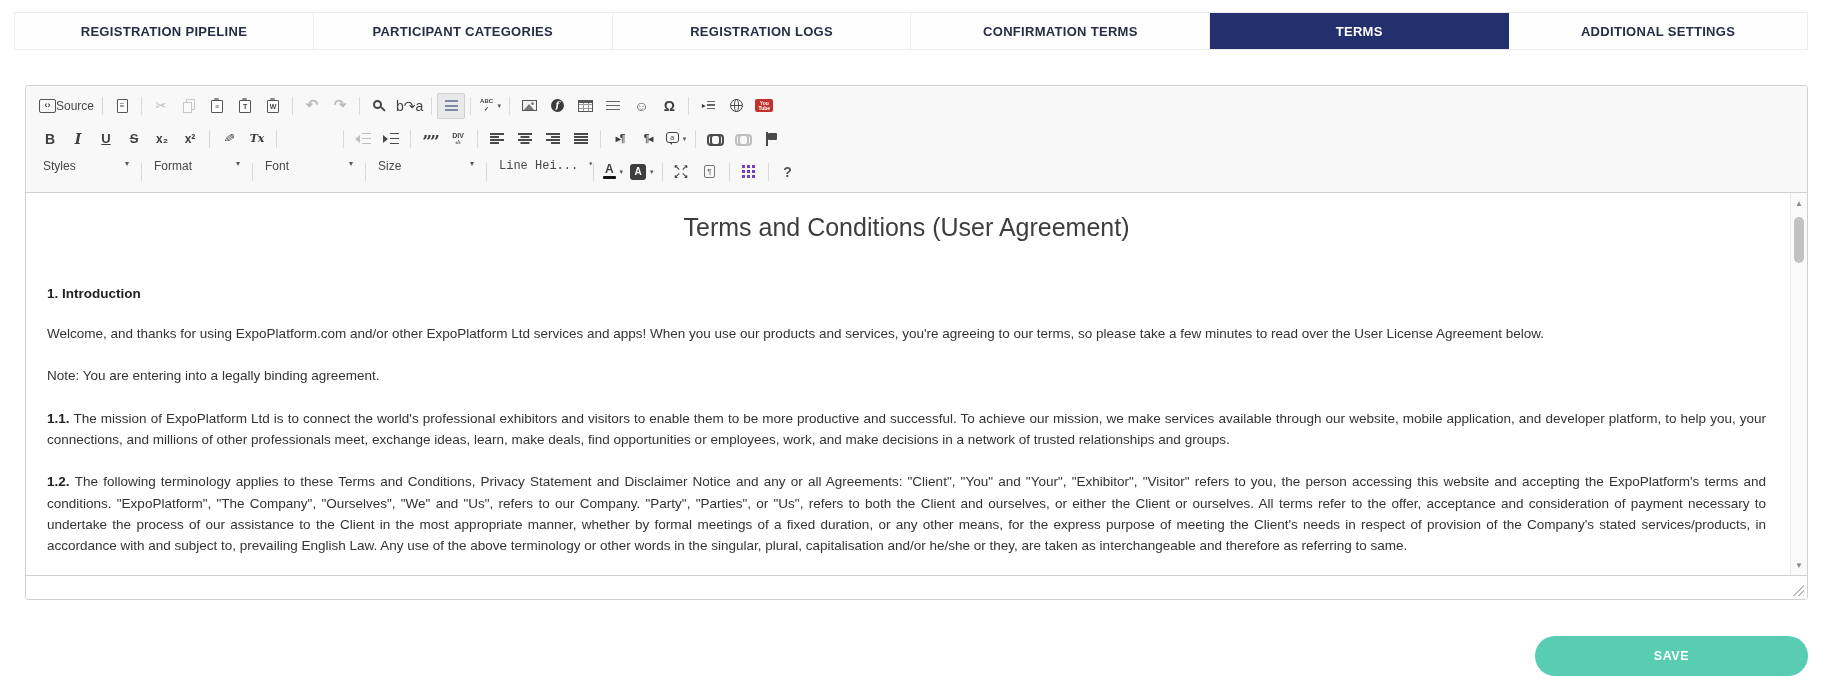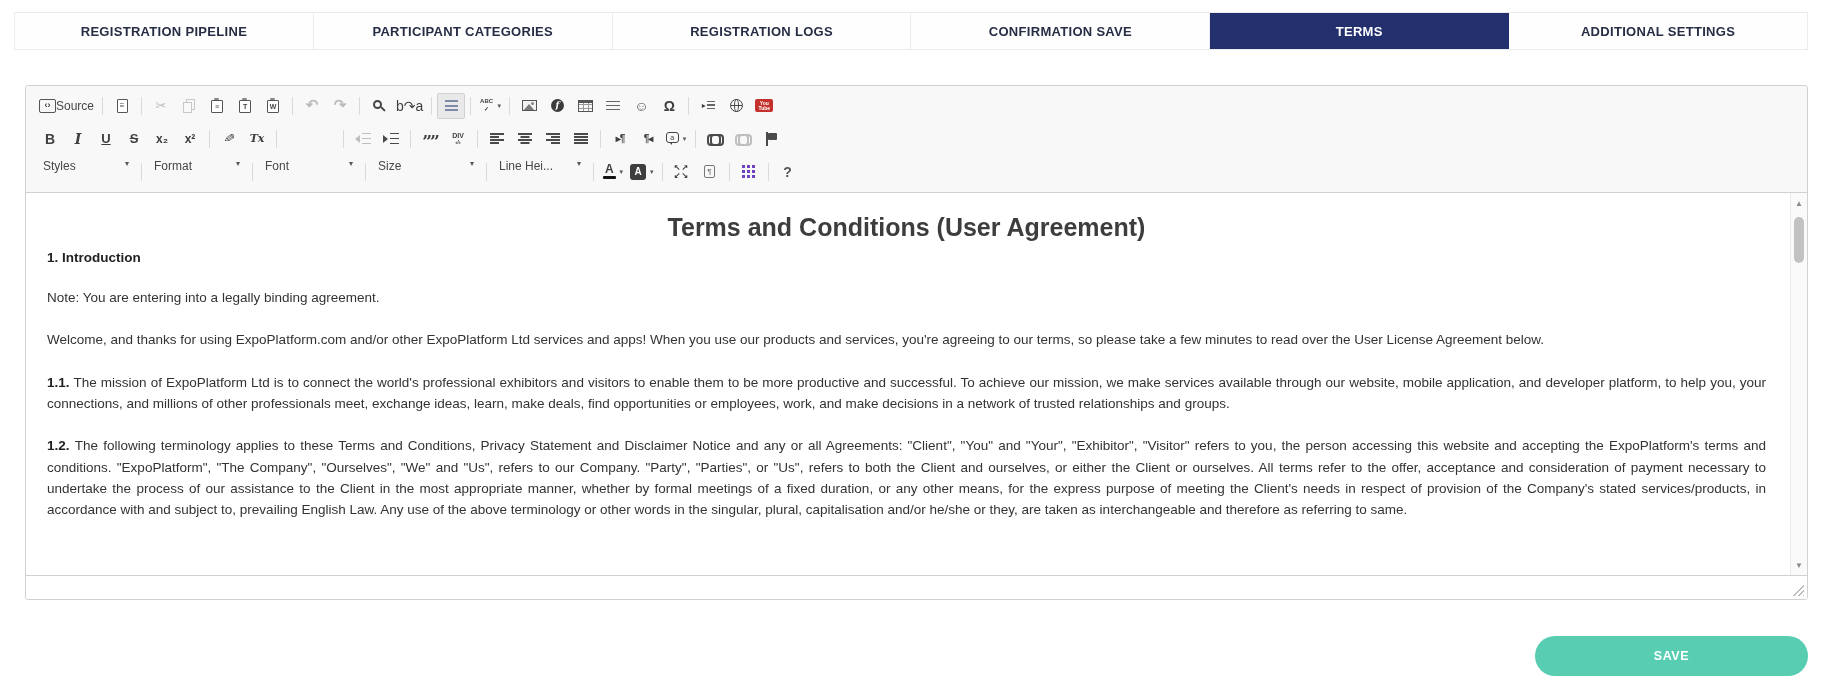--- a/index.html
+++ b/index.html
@@ -98,21 +98,21 @@
   .ic-bgcol{width:16px;height:16px;border-radius:3px;background:#3e3e3e;color:#fff;font-weight:700;font-size:10px}
   .ic-max{flex-direction:column;font-weight:700}
   .ic-max .l1,.ic-max .l2{font-size:8px;letter-spacing:1px}
   .ic-blocks{width:11px;height:13px;border:1px solid #777;border-radius:2px;font-size:8px;color:#777}
   .ic-grid{width:13px;height:13px;background-image:repeating-linear-gradient(to bottom,transparent 0 3px,#f8f8f8 3px 5px),repeating-linear-gradient(to right,var(--grid_icon_purple) 0 3px,transparent 3px 5px)}
   .ic-about{font-size:14px;font-weight:700;color:#555}
 
   
   .editor-content{flex:1;position:relative;overflow:hidden;background:#fff}
   .doc{position:absolute;left:0;top:0;right:17px;bottom:0;padding:8px 24px 0 21px;cursor:text}
-  .doc-title{font-size:25px;color:#3d3d3d;text-align:center;margin:12px 0 8px;font-weight:700}
+  .doc-title{font-size:25px;color:#3d3d3d;text-align:center;margin:12px 0 44px;font-weight:400}
   .doc-h{font-size:13.5px;font-weight:700;color:#222;margin:0 0 22px}
   .doc-p{font-size:13.5px;color:#333;line-height:1.58;margin:0 0 21px;text-align:justify}
   .doc-p b{font-weight:700;color:#222}
 
   
   .scrollbar{position:absolute;top:0;right:0;bottom:0;width:17px;background:#fafafa;border-left:1px solid #ebebeb}
   .sb-btn{position:absolute;left:0;width:100%;height:16px;display:flex;align-items:center;justify-content:center;font-size:8px;color:#8a8a8a;cursor:pointer}
   .sb-up{top:2px}.sb-down{bottom:2px}
   .sb-thumb{position:absolute;left:3px;top:24px;width:10px;height:46px;background:#c2c2c2;border-radius:6px;cursor:grab}
 
@@ -125,21 +125,21 @@
   .save-btn{position:absolute;right:22px;top:636px;width:273px;height:40px;border-radius:20px;background:var(--save_button_bg);
             color:#fff;font-weight:700;font-size:12.5px;letter-spacing:.6px;display:flex;align-items:center;justify-content:center;cursor:pointer;border:none}
 </style>
 </head>
 <body>
 
 <div class="tabs">
     <div class="tab">REGISTRATION PIPELINE</div>
     <div class="tab">PARTICIPANT CATEGORIES</div>
     <div class="tab">REGISTRATION LOGS</div>
-    <div class="tab">CONFIRMATION SAVE</div>
+    <div class="tab">CONFIRMATION TERMS</div>
     <div class="tab active">TERMS</div>
     <div class="tab">ADDITIONAL SETTINGS</div>
   </div>
 
 <div class="editor">
   <div class="toolbar">
       <div class="tb-row">
         <div class="tbb">
           <span class="ic ic-source">‹›</span>
           <span class="lbl">Source</span>
@@ -319,21 +319,21 @@
         <div class="tb-combo" style="width: 102px;">
           <span class="cmb-label">Font</span>
           <span class="cmb-arrow">▾</span>
         </div>
         <span class="tb-sep"></span>
         <div class="tb-combo" style="width: 110px;">
           <span class="cmb-label">Size</span>
           <span class="cmb-arrow">▾</span>
         </div>
         <span class="tb-sep"></span>
-        <div class="tb-combo" style="width: 96px;">
+        <div class="tb-combo" style="width: 96px; font-family: Liberation Mono, monospace;">
           <span class="cmb-label">Line Hei...</span>
           <span class="cmb-arrow">▾</span>
         </div>
         <span class="tb-sep"></span>
         <div class="tbb">
           <span class="ic ic-txtcol">A</span>
           <span class="tb-dd">▾</span>
         </div>
         <div class="tbb">
           <span class="ic ic-bgcol">A</span>
@@ -358,22 +358,22 @@
           <span class="ic ic-about">?</span>
         </div>
       </div>
     </div>
 
   <div class="editor-content">
     <div class="doc">
       <div class="doc-title">Terms and Conditions (User Agreement)</div>
       <div>
           <p class="doc-h">1. Introduction</p>
+          <p class="doc-p">Welcome, and thanks for using ExpoPlatform.com and/or other ExpoPlatform Ltd services and apps! When you use our products and services, you're agreeing to our terms, so please take a few minutes to read over the User License Agreement below.</p>
           <p class="doc-p">Note: You are entering into a legally binding agreement.</p>
-          <p class="doc-p">Welcome, and thanks for using ExpoPlatform.com and/or other ExpoPlatform Ltd services and apps! When you use our products and services, you're agreeing to our terms, so please take a few minutes to read over the User License Agreement below.</p>
           <p class="doc-p"><b>1.1. </b>The mission of ExpoPlatform Ltd is to connect the world's professional exhibitors and visitors to enable them to be more productive and successful. To achieve our mission, we make services available through our website, mobile application, and developer platform, to help you, your connections, and millions of other professionals meet, exchange ideas, learn, make deals, find opportunities or employees, work, and make decisions in a network of trusted relationships and groups.</p>
           <p class="doc-p"><b>1.2. </b>The following terminology applies to these Terms and Conditions, Privacy Statement and Disclaimer Notice and any or all Agreements: "Client", "You" and "Your", "Exhibitor", "Visitor" refers to you, the person accessing this website and accepting the ExpoPlatform's terms and conditions. "ExpoPlatform", "The Company", "Ourselves", "We" and "Us", refers to our Company. "Party", "Parties", or "Us", refers to both the Client and ourselves, or either the Client or ourselves. All terms refer to the offer, acceptance and consideration of payment necessary to undertake the process of our assistance to the Client in the most appropriate manner, whether by formal meetings of a fixed duration, or any other means, for the express purpose of meeting the Client's needs in respect of provision of the Company's stated services/products, in accordance with and subject to, prevailing English Law. Any use of the above terminology or other words in the singular, plural, capitalisation and/or he/she or they, are taken as interchangeable and therefore as referring to same.</p>
         </div>
     </div>
     <div class="scrollbar">
       <div class="sb-btn sb-up">
         <span>▲</span>
       </div>
       <div class="sb-thumb"></div>
       <div class="sb-btn sb-down">

